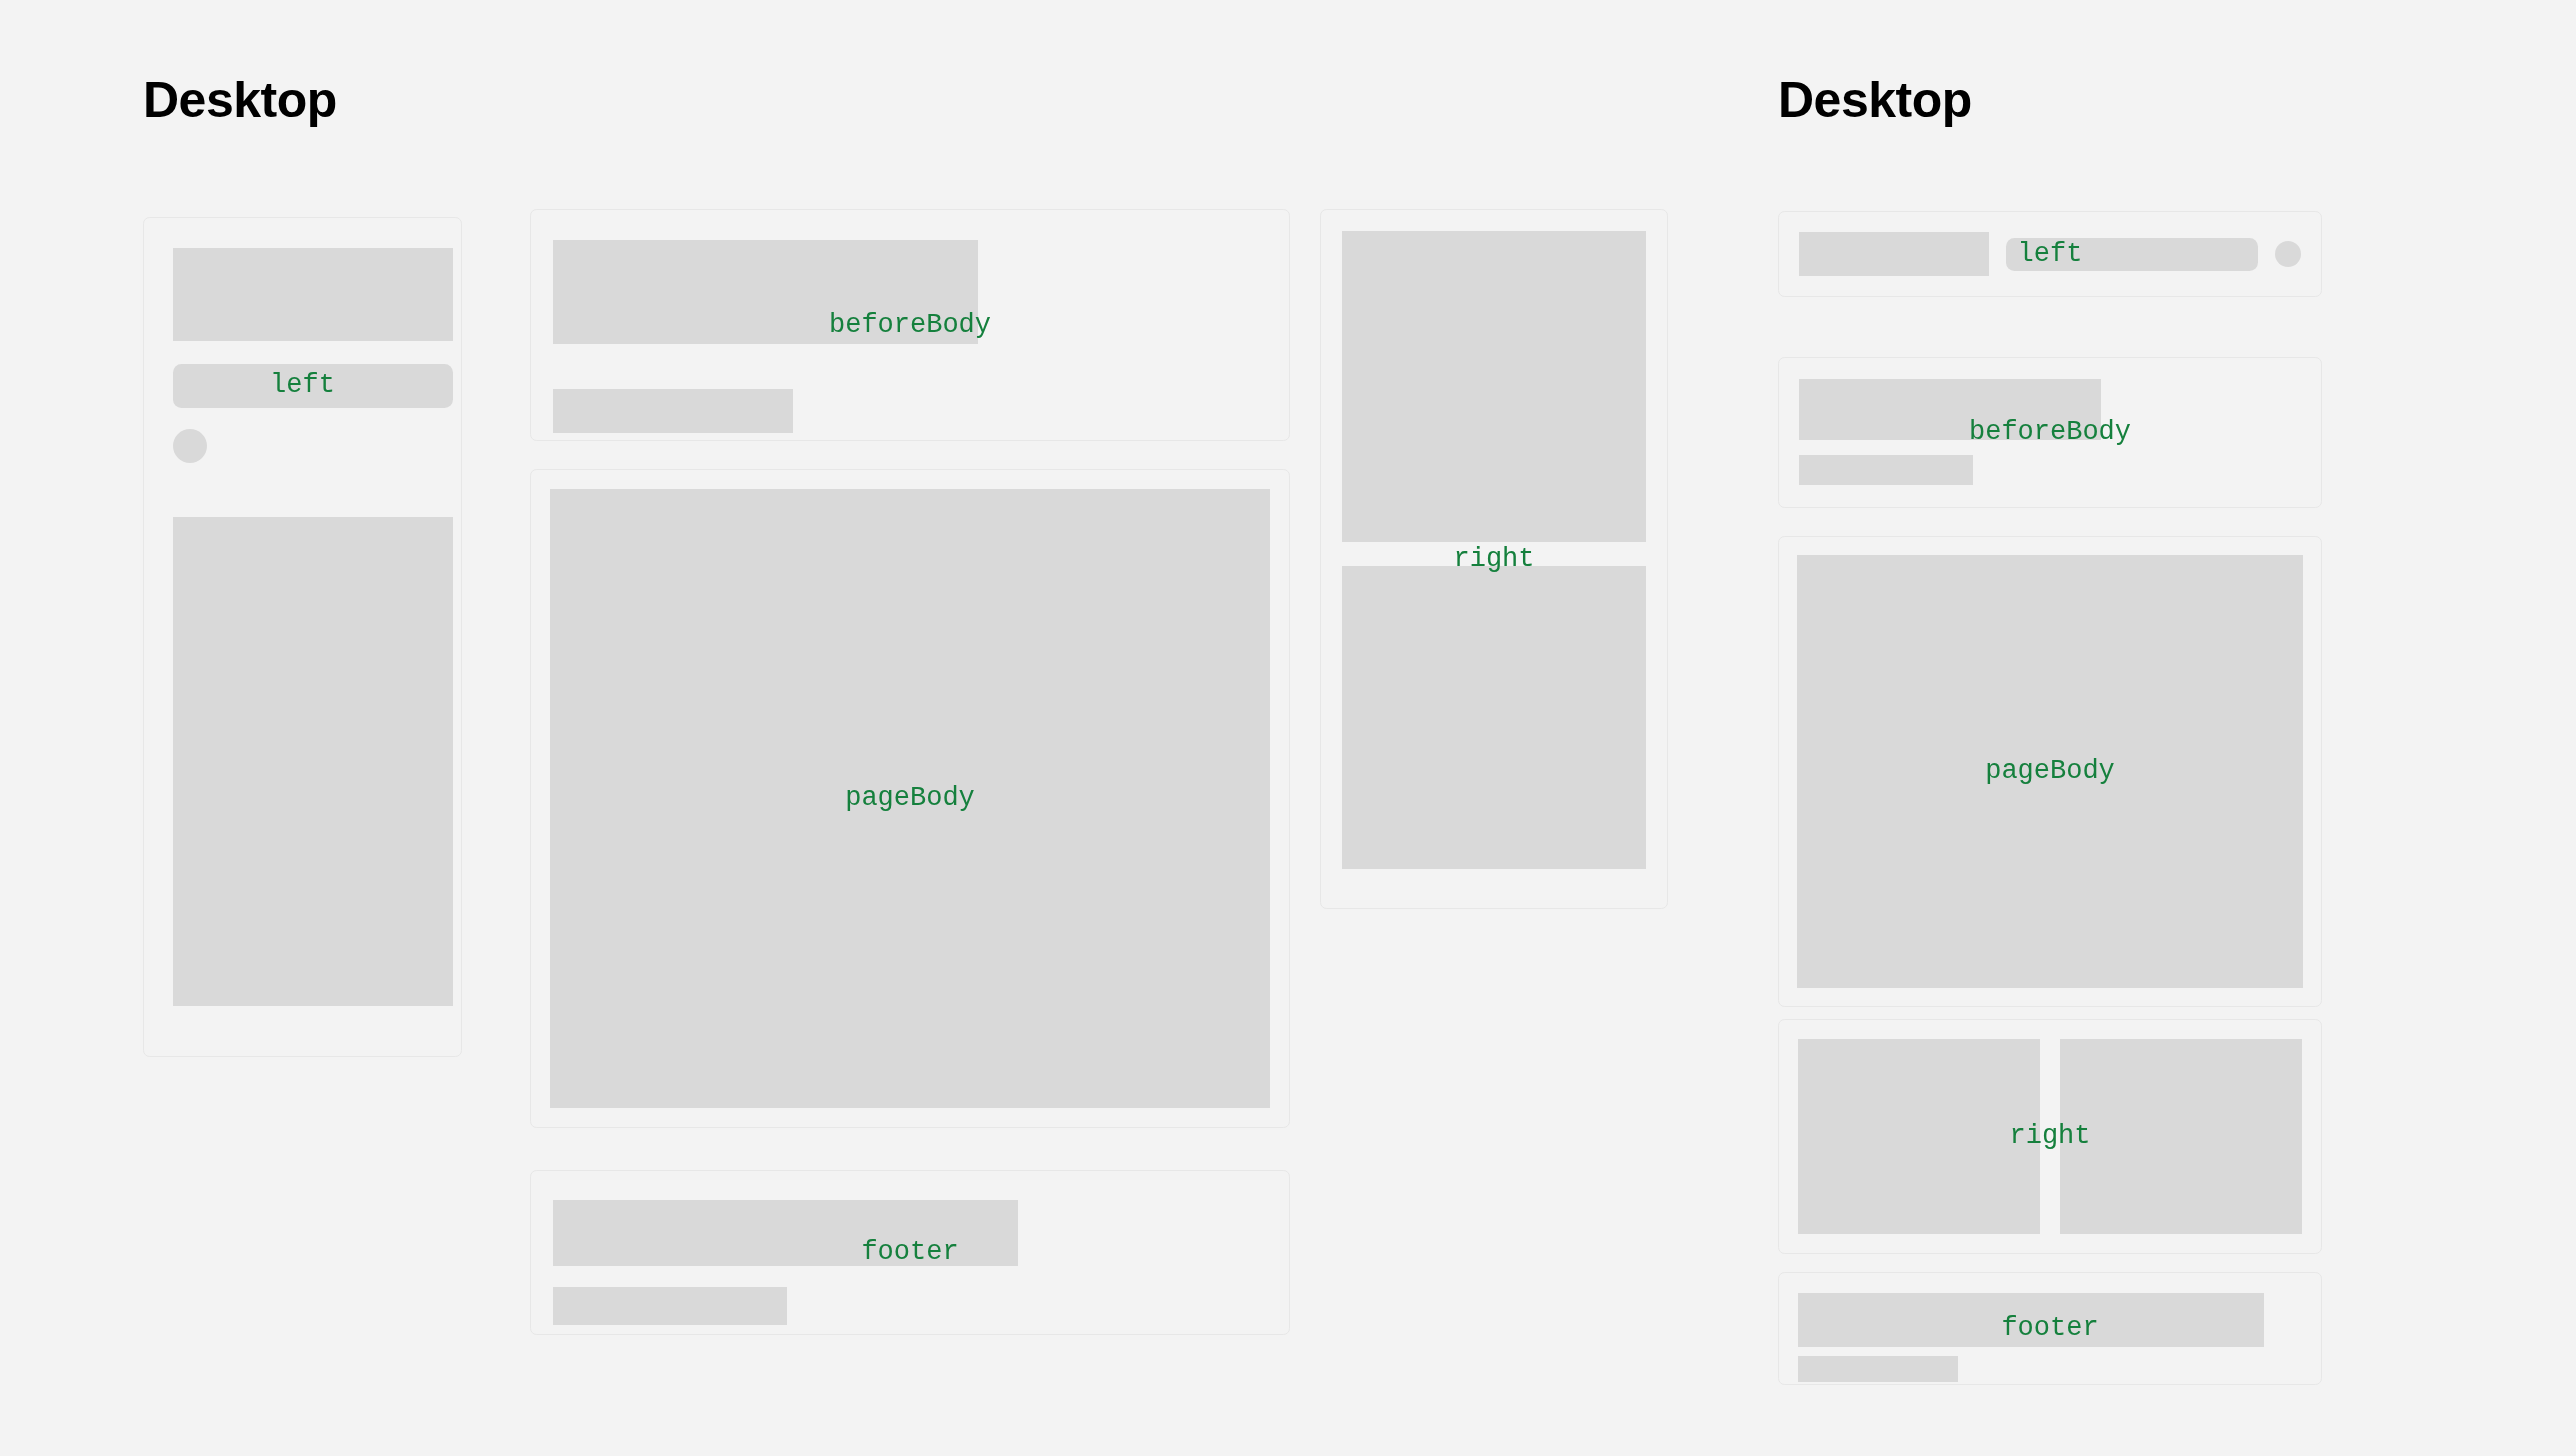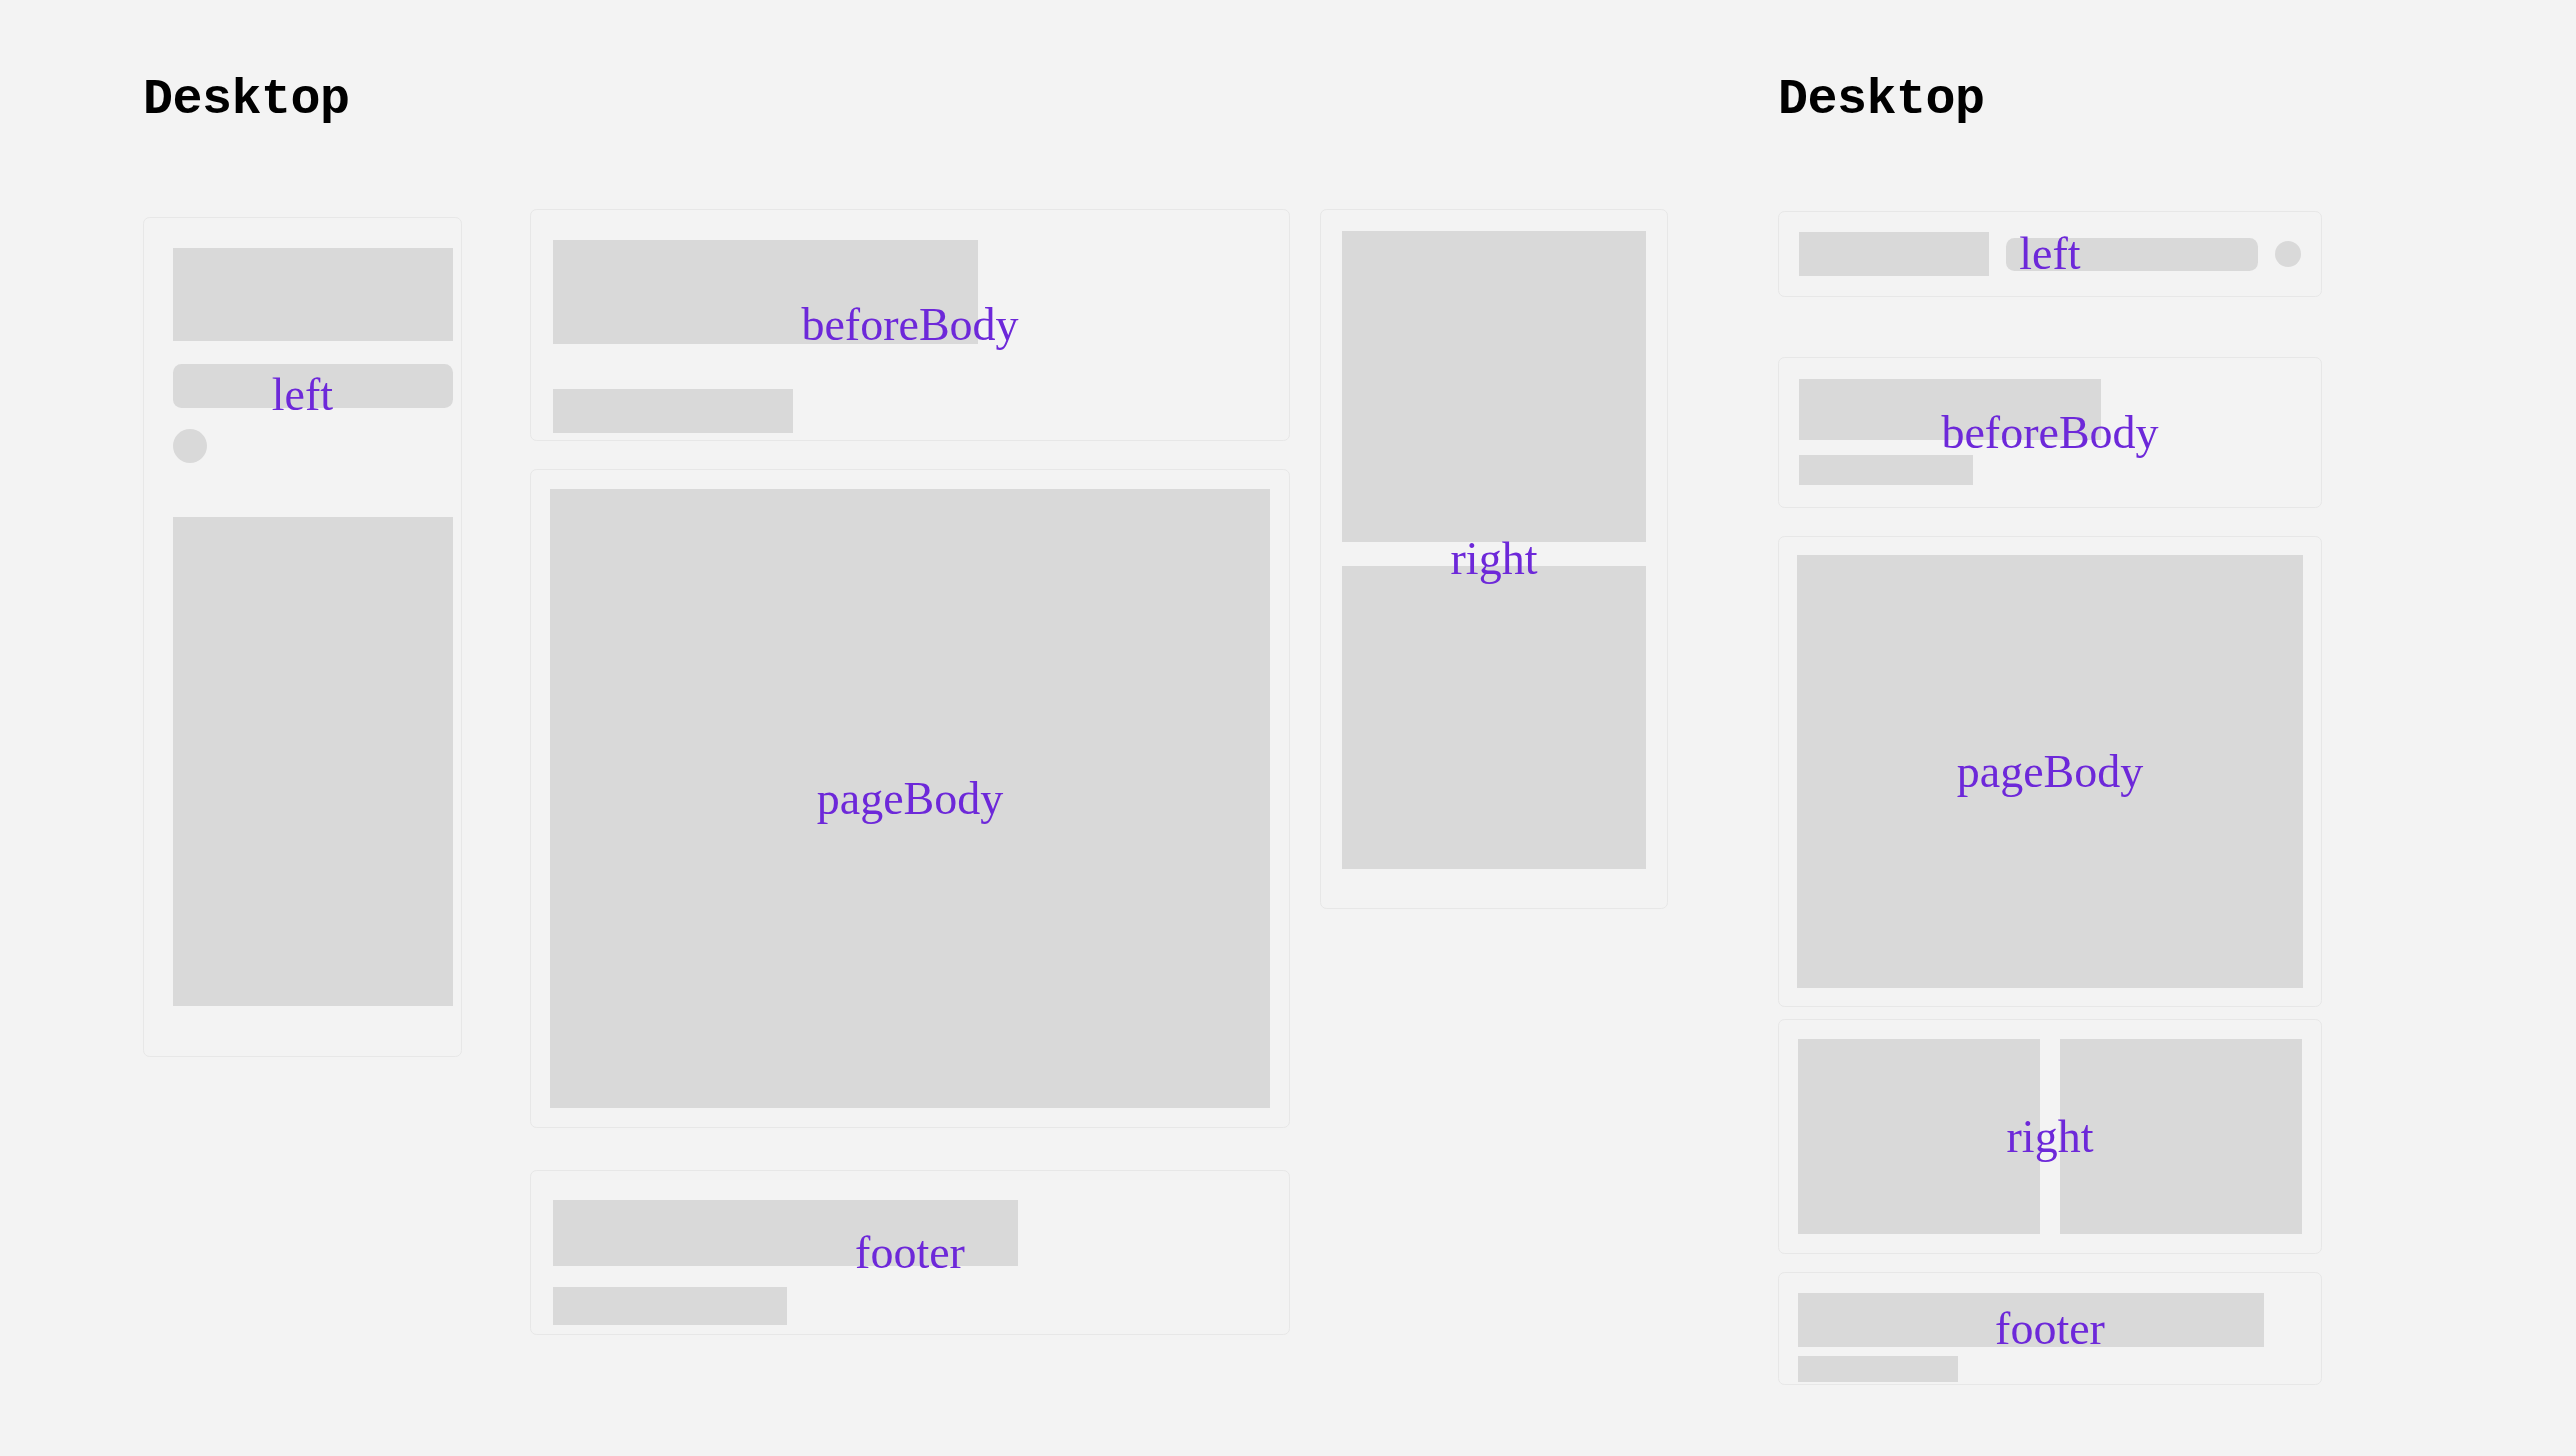--- a/index.html
+++ b/index.html
@@ -16,21 +16,21 @@
   .canvas {
     position: relative;
     width: 2576px;
     height: 1456px;
     background: #f3f3f3;
   }
 
   
   .section-title {
     position: absolute;
-    font-family: Liberation Mono, monospace;
+    font-family: Liberation Sans, sans-serif;
     font-weight: bold;
     font-size: 50px;
     line-height: 1;
     color: #000000;
     letter-spacing: -0.5px;
   }
   #title-desktop { left: 143px; top: 75px; }
   #title-mobile  { left: 1778px; top: 75px; }
 
   
@@ -52,24 +52,24 @@
   
   .olabel {
     position: absolute;
     left: 0;
     right: 0;
     top: 0;
     bottom: 0;
     display: flex;
     align-items: center;
     justify-content: center;
-    font-family: Liberation Serif, serif;
-    font-size: 46px;
+    font-family: Liberation Mono, monospace;
+    font-size: 27px;
     line-height: 1;
-    color: #6d28d9;
+    color: #15803d;
     pointer-events: none;
     white-space: nowrap;
   }
 
   
   #desktop-left-panel {
     left: 143px;  top: 217px;
     width: 319px; height: 840px;
   }
   #dl-block-1 { position: absolute; left: 29px; top: 30px;  width: 280px; height: 93px; }

